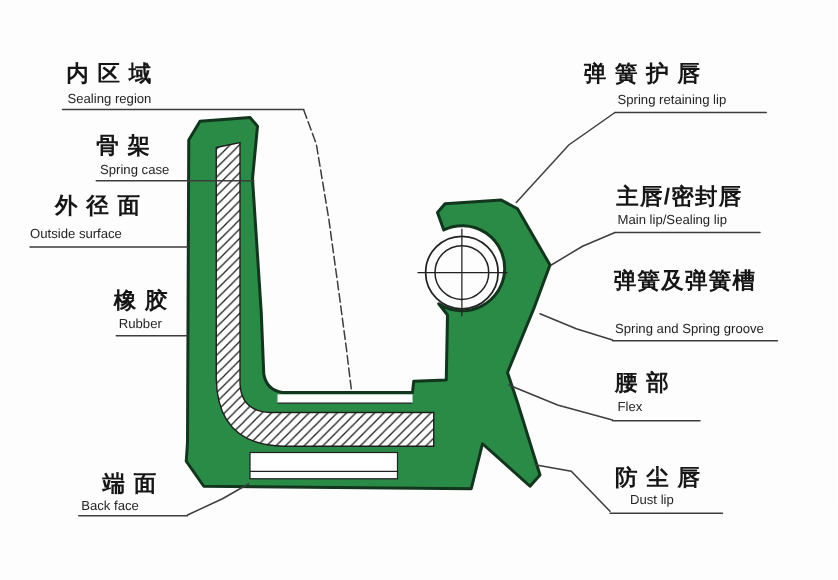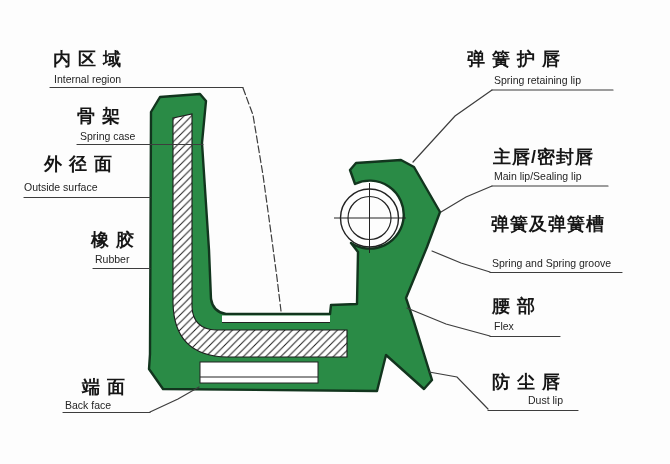--- a/index.html
+++ b/index.html
@@ -32,21 +32,21 @@
   
   #lb-springlip-cn { left:467px; top:49px;  }
   #lb-springlip-en { left:494px; top:74px;  }
   #lb-mainlip-cn   { left:493px; top:147px; }
   #lb-mainlip-en   { left:494px; top:170px; }
   #lb-groove-cn    { left:491px; top:214px; }
   #lb-groove-en    { left:492px; top:257px; }
   #lb-flex-cn      { left:492px; top:296px; }
   #lb-flex-en      { left:494px; top:320px; }
   #lb-dustlip-cn   { left:492px; top:372px; }
-  #lb-dustlip-en   { left:494px; top:394px;padding-left:34px; }
+  #lb-dustlip-en   { left:470px; top:394px;padding-left:34px; }
 </style>
 </head>
 <body>
 
 <div id="stage">
 
   <svg id="diagram-svg" width="670" height="464" viewBox="0 0 670 464">
     <defs>
       <pattern id="hatch" patternUnits="userSpaceOnUse" width="7.5" height="7.5">
         <path d="M0,7.5 L7.5,0" stroke="#1c1c1c" stroke-width="1"></path>
@@ -119,21 +119,21 @@
 
       <line x1="490" y1="336.5" x2="560" y2="336.5"></line>
       <polyline points="490,336 446,324 407,308"></polyline>
 
       <line x1="488" y1="410.5" x2="578" y2="410.5"></line>
       <polyline points="488,409 457,377 429,372"></polyline>
     </g>
   </svg>
 
   <div class="label cn" id="lb-internal-cn">内 区 域</div>
-  <div class="label en" id="lb-internal-en">Internal region</div>
+  <div class="label en" id="lb-internal-en">Sealing region</div>
 
   <div class="label cn" id="lb-case-cn">骨 架</div>
   <div class="label en" id="lb-case-en">Spring case</div>
 
   <div class="label cn" id="lb-outside-cn">外 径 面</div>
   <div class="label en" id="lb-outside-en">Outside surface</div>
 
   <div class="label cn" id="lb-rubber-cn">橡 胶</div>
   <div class="label en" id="lb-rubber-en">Rubber</div>
 

